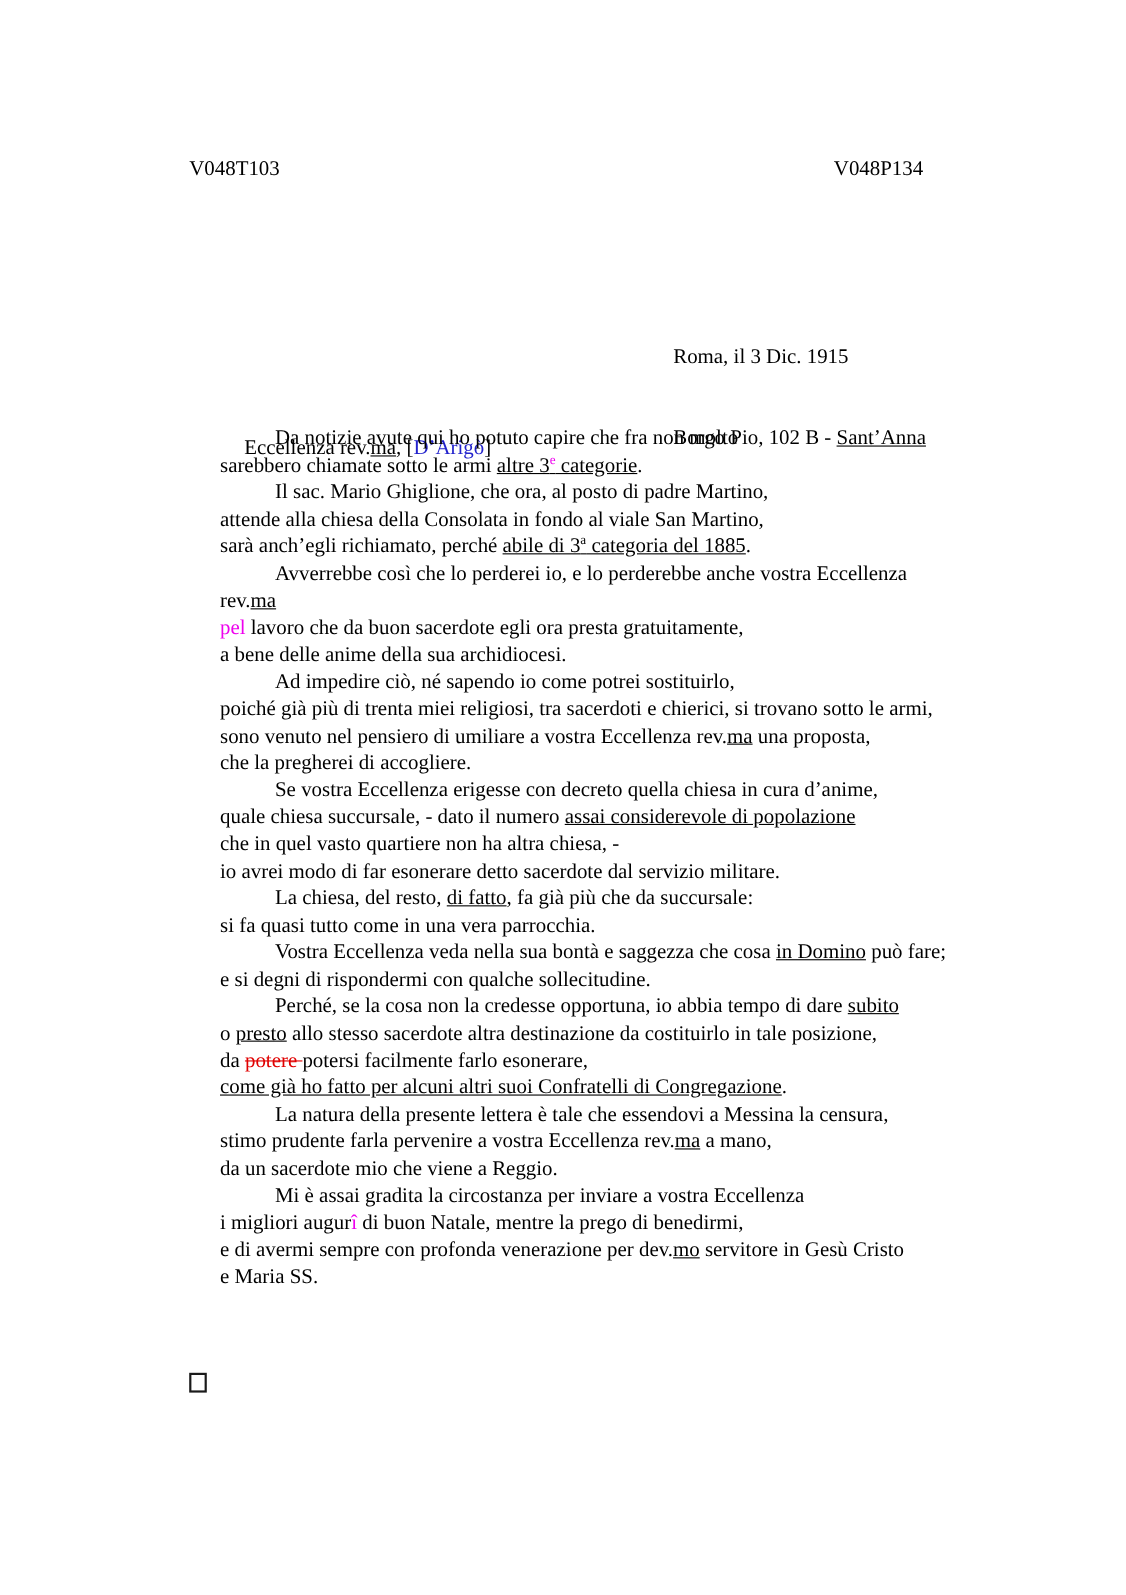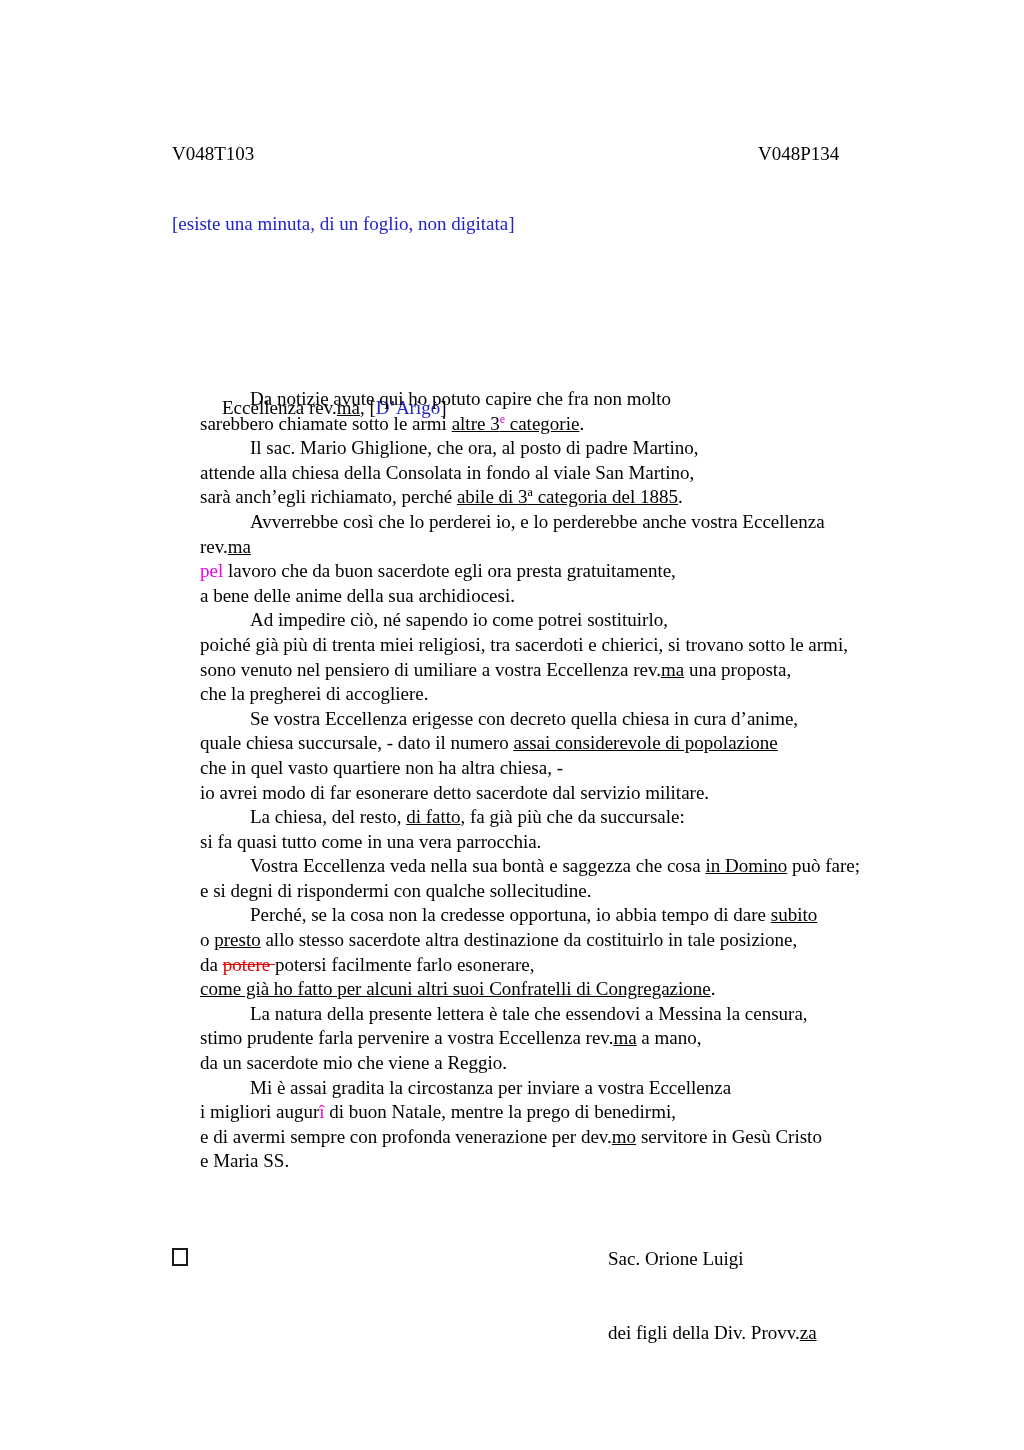--- a/index.html
+++ b/index.html
@@ -49,27 +49,26 @@
   .msup{font-size:12px;vertical-align:super;line-height:0;color:var(--magenta);}
 </style>
 </head>
 <body>
 
 <div class="page">
 
   <div class="abs hdr-left">V048T103</div>
   <div class="abs hdr-right">V048P134</div>
 
-  <div class="abs note"><span class="b">[esiste una minuta, di un foglio, non digitata]</span></div>
 
+  <div class="abs dateblock">
+    <div><span>Roma, il 3 Dic. 1915</span></div>
+    <div><span>Borgo Pio, 102 B - </span><span class="u">Sant’Anna</span></div>
+  </div>
 
   <div class="abs salutation"><span>Eccellenza rev.</span><span class="u">ma</span><span>, [</span><span class="b">D’Arigò</span><span>]</span></div>
 
   <div class="abs letter-body" id="letter-body"><div class="line ind"><span>Da notizie avute qui ho potuto capire che fra non molto</span></div><div class="line"><span>sarebbero chiamate sotto le armi </span><span class="u"><span>altre 3</span><span class="msup">e</span><span> categorie</span></span><span>.</span></div><div class="line ind"><span>Il sac. Mario Ghiglione, che ora, al posto di padre Martino,</span></div><div class="line"><span>attende alla chiesa della Consolata in fondo al viale San Martino,</span></div><div class="line"><span>sarà anch’egli richiamato, perché </span><span class="u"><span>abile di 3</span><span class="sup">a</span><span> categoria del 1885</span></span><span>.</span></div><div class="line ind"><span>Avverrebbe così che lo perderei io, e lo perderebbe anche vostra Eccellenza</span></div><div class="line"><span>rev.</span><span class="u">ma</span></div><div class="line"><span class="m">pel</span><span> lavoro che da buon sacerdote egli ora presta gratuitamente,</span></div><div class="line"><span>a bene delle anime della sua archidiocesi.</span></div><div class="line ind"><span>Ad impedire ciò, né sapendo io come potrei sostituirlo,</span></div><div class="line"><span>poiché già più di trenta miei religiosi, tra sacerdoti e chierici, si trovano sotto le armi,</span></div><div class="line"><span>sono venuto nel pensiero di umiliare a vostra Eccellenza rev.</span><span class="u">ma</span><span> una proposta,</span></div><div class="line"><span>che la pregherei di accogliere.</span></div><div class="line ind"><span>Se vostra Eccellenza erigesse con decreto quella chiesa in cura d’anime,</span></div><div class="line"><span>quale chiesa succursale, - dato il numero </span><span class="u">assai considerevole di popolazione</span></div><div class="line"><span>che in quel vasto quartiere non ha altra chiesa, -</span></div><div class="line"><span>io avrei modo di far esonerare detto sacerdote dal servizio militare.</span></div><div class="line ind"><span>La chiesa, del resto, </span><span class="u">di fatto</span><span>, fa già più che da succursale:</span></div><div class="line"><span>si fa quasi tutto come in una vera parrocchia.</span></div><div class="line ind"><span>Vostra Eccellenza veda nella sua bontà e saggezza che cosa </span><span class="u">in Domino</span><span> può fare;</span></div><div class="line"><span>e si degni di rispondermi con qualche sollecitudine.</span></div><div class="line ind"><span>Perché, se la cosa non la credesse opportuna, io abbia tempo di dare </span><span class="u">subito</span></div><div class="line"><span>o </span><span class="u">presto</span><span> allo stesso sacerdote altra destinazione da costituirlo in tale posizione,</span></div><div class="line"><span>da </span><span class="rs">potere </span><span>potersi facilmente farlo esonerare,</span></div><div class="line"><span class="u">come già ho fatto per alcuni altri suoi Confratelli di Congregazione</span><span>.</span></div><div class="line ind"><span>La natura della presente lettera è tale che essendovi a Messina la censura,</span></div><div class="line"><span>stimo prudente farla pervenire a vostra Eccellenza rev.</span><span class="u">ma</span><span> a mano,</span></div><div class="line"><span>da un sacerdote mio che viene a Reggio.</span></div><div class="line ind"><span>Mi è assai gradita la circostanza per inviare a vostra Eccellenza</span></div><div class="line"><span>i migliori augur</span><span class="m">î</span><span> di buon Natale, mentre la prego di benedirmi,</span></div><div class="line"><span>e di avermi sempre con profonda venerazione per dev.</span><span class="u">mo</span><span> servitore in Gesù Cristo</span></div><div class="line"><span>e Maria SS.</span></div></div>
 
-  <div class="abs signature">
-    <div><span>Sac. Orione Luigi</span></div>
-    <div><span>dei figli della Div. Provv.</span><span class="u">za</span></div>
-  </div>
 
   <div class="missing-box"></div>
 
 </div>
 
 </body></html>

